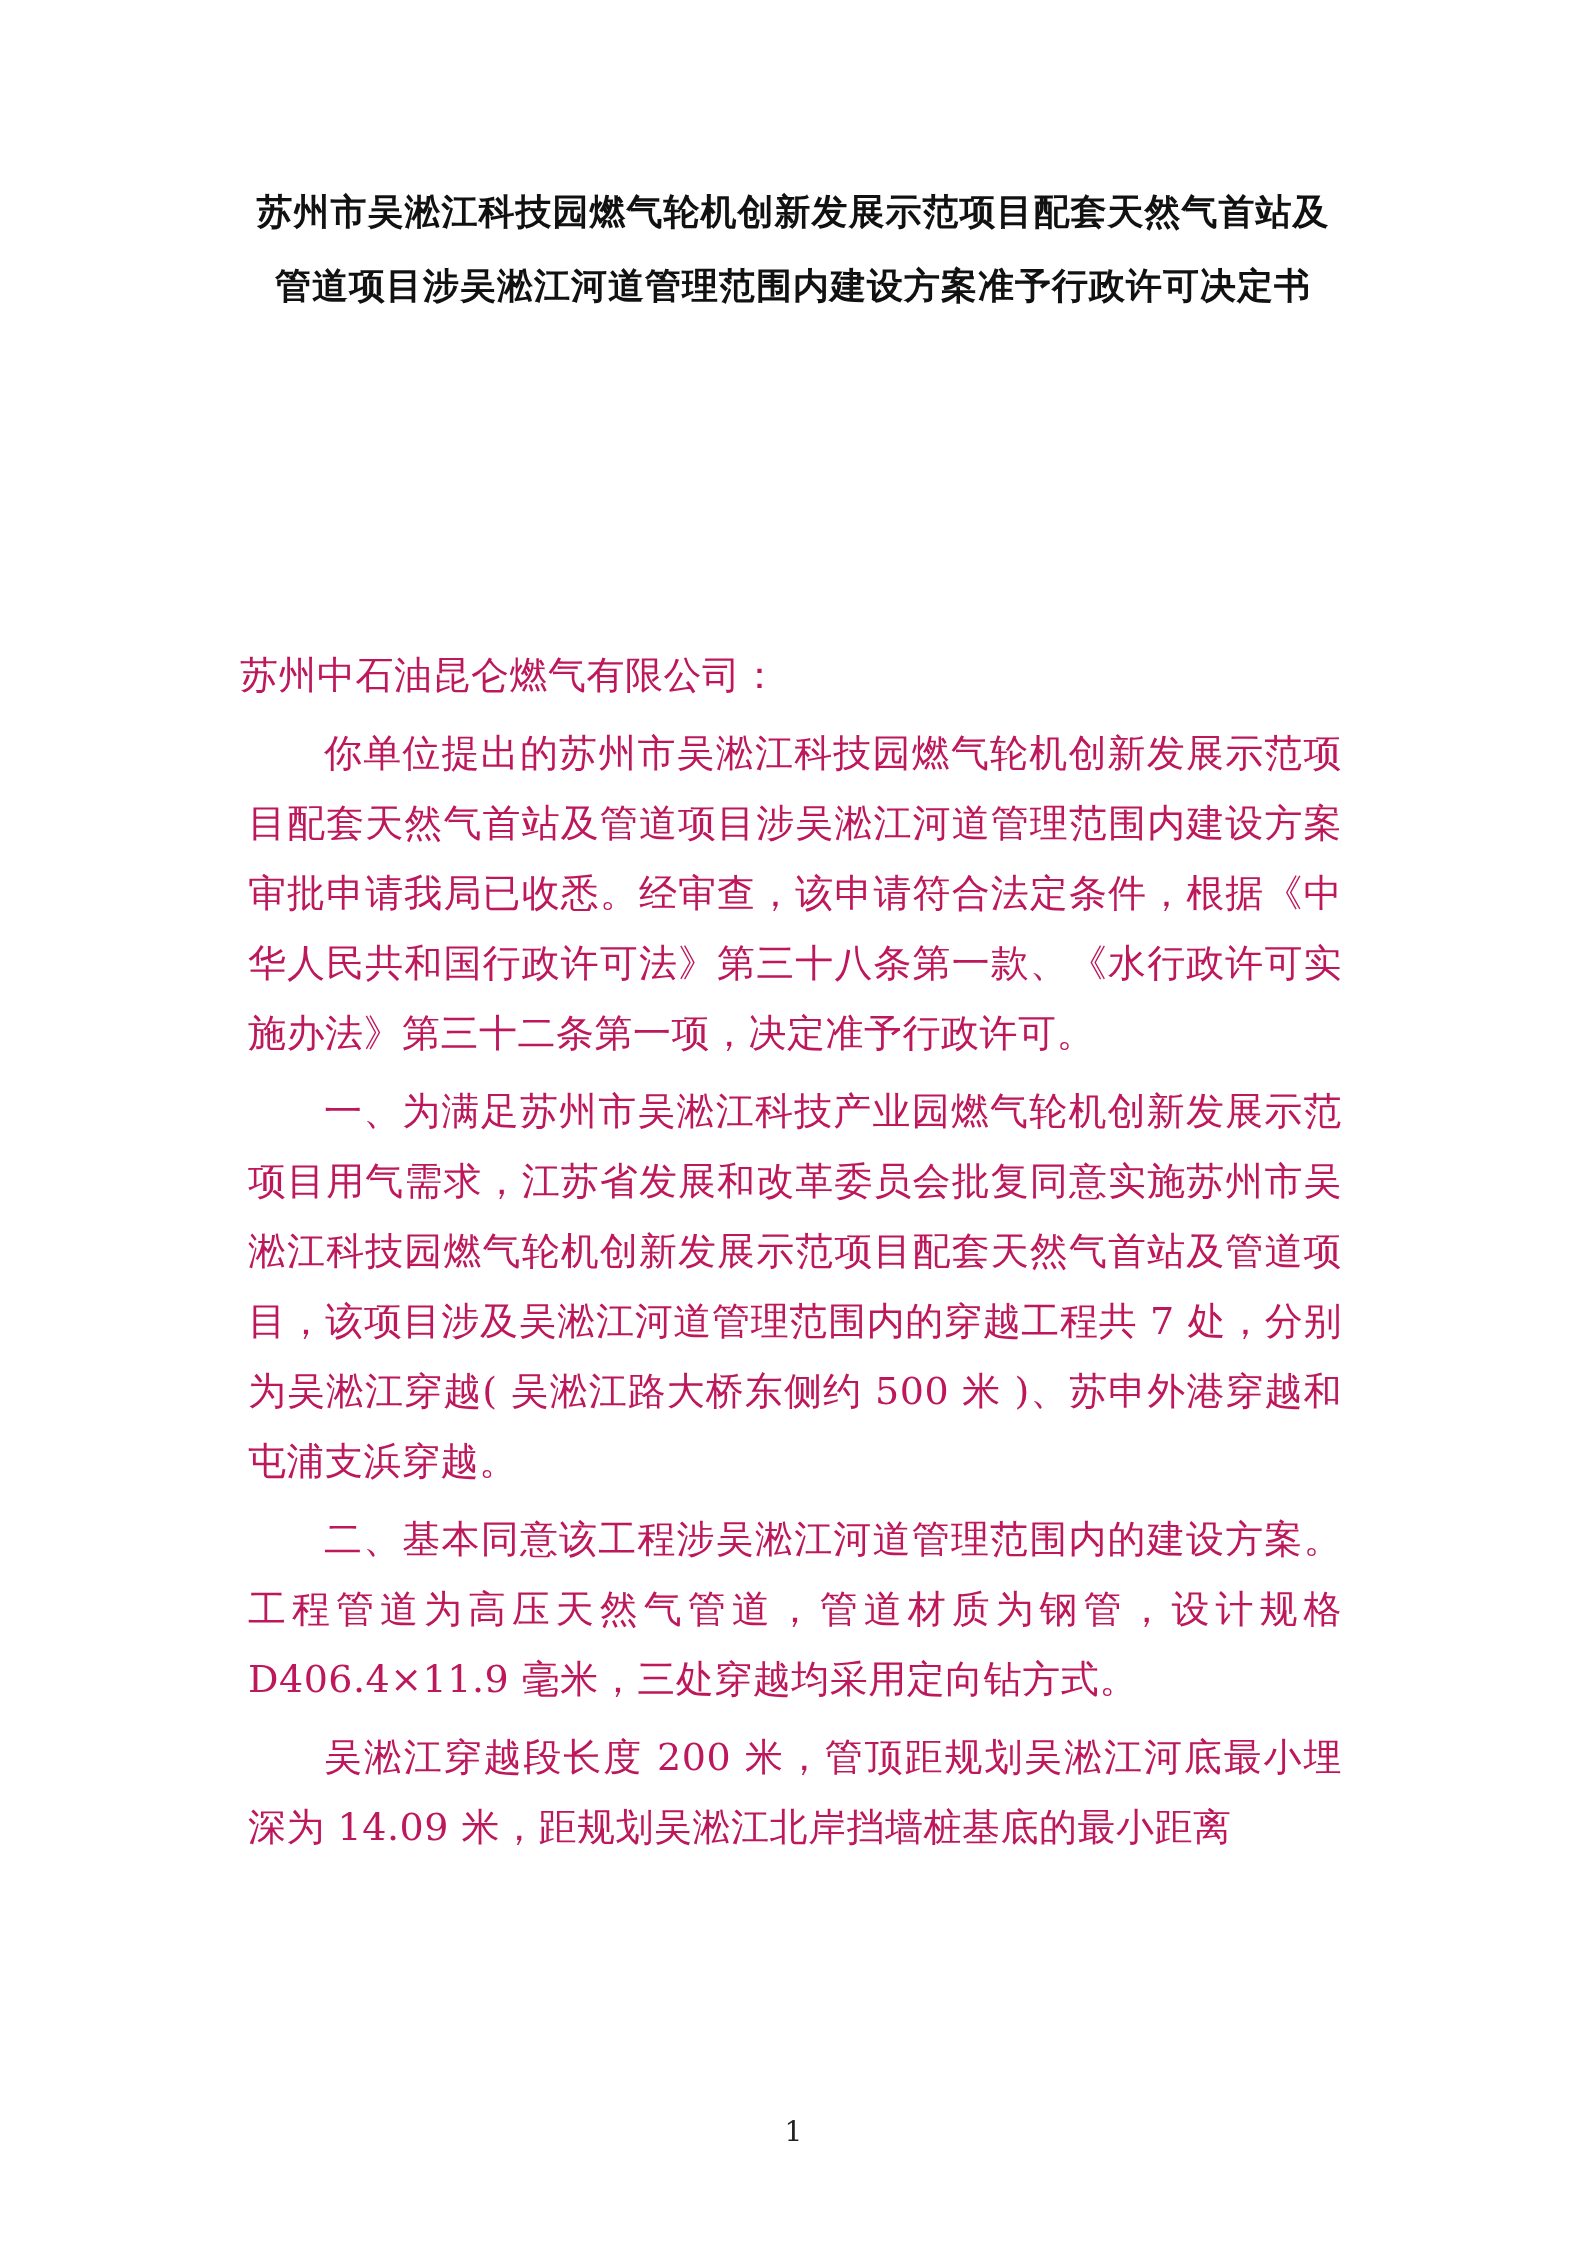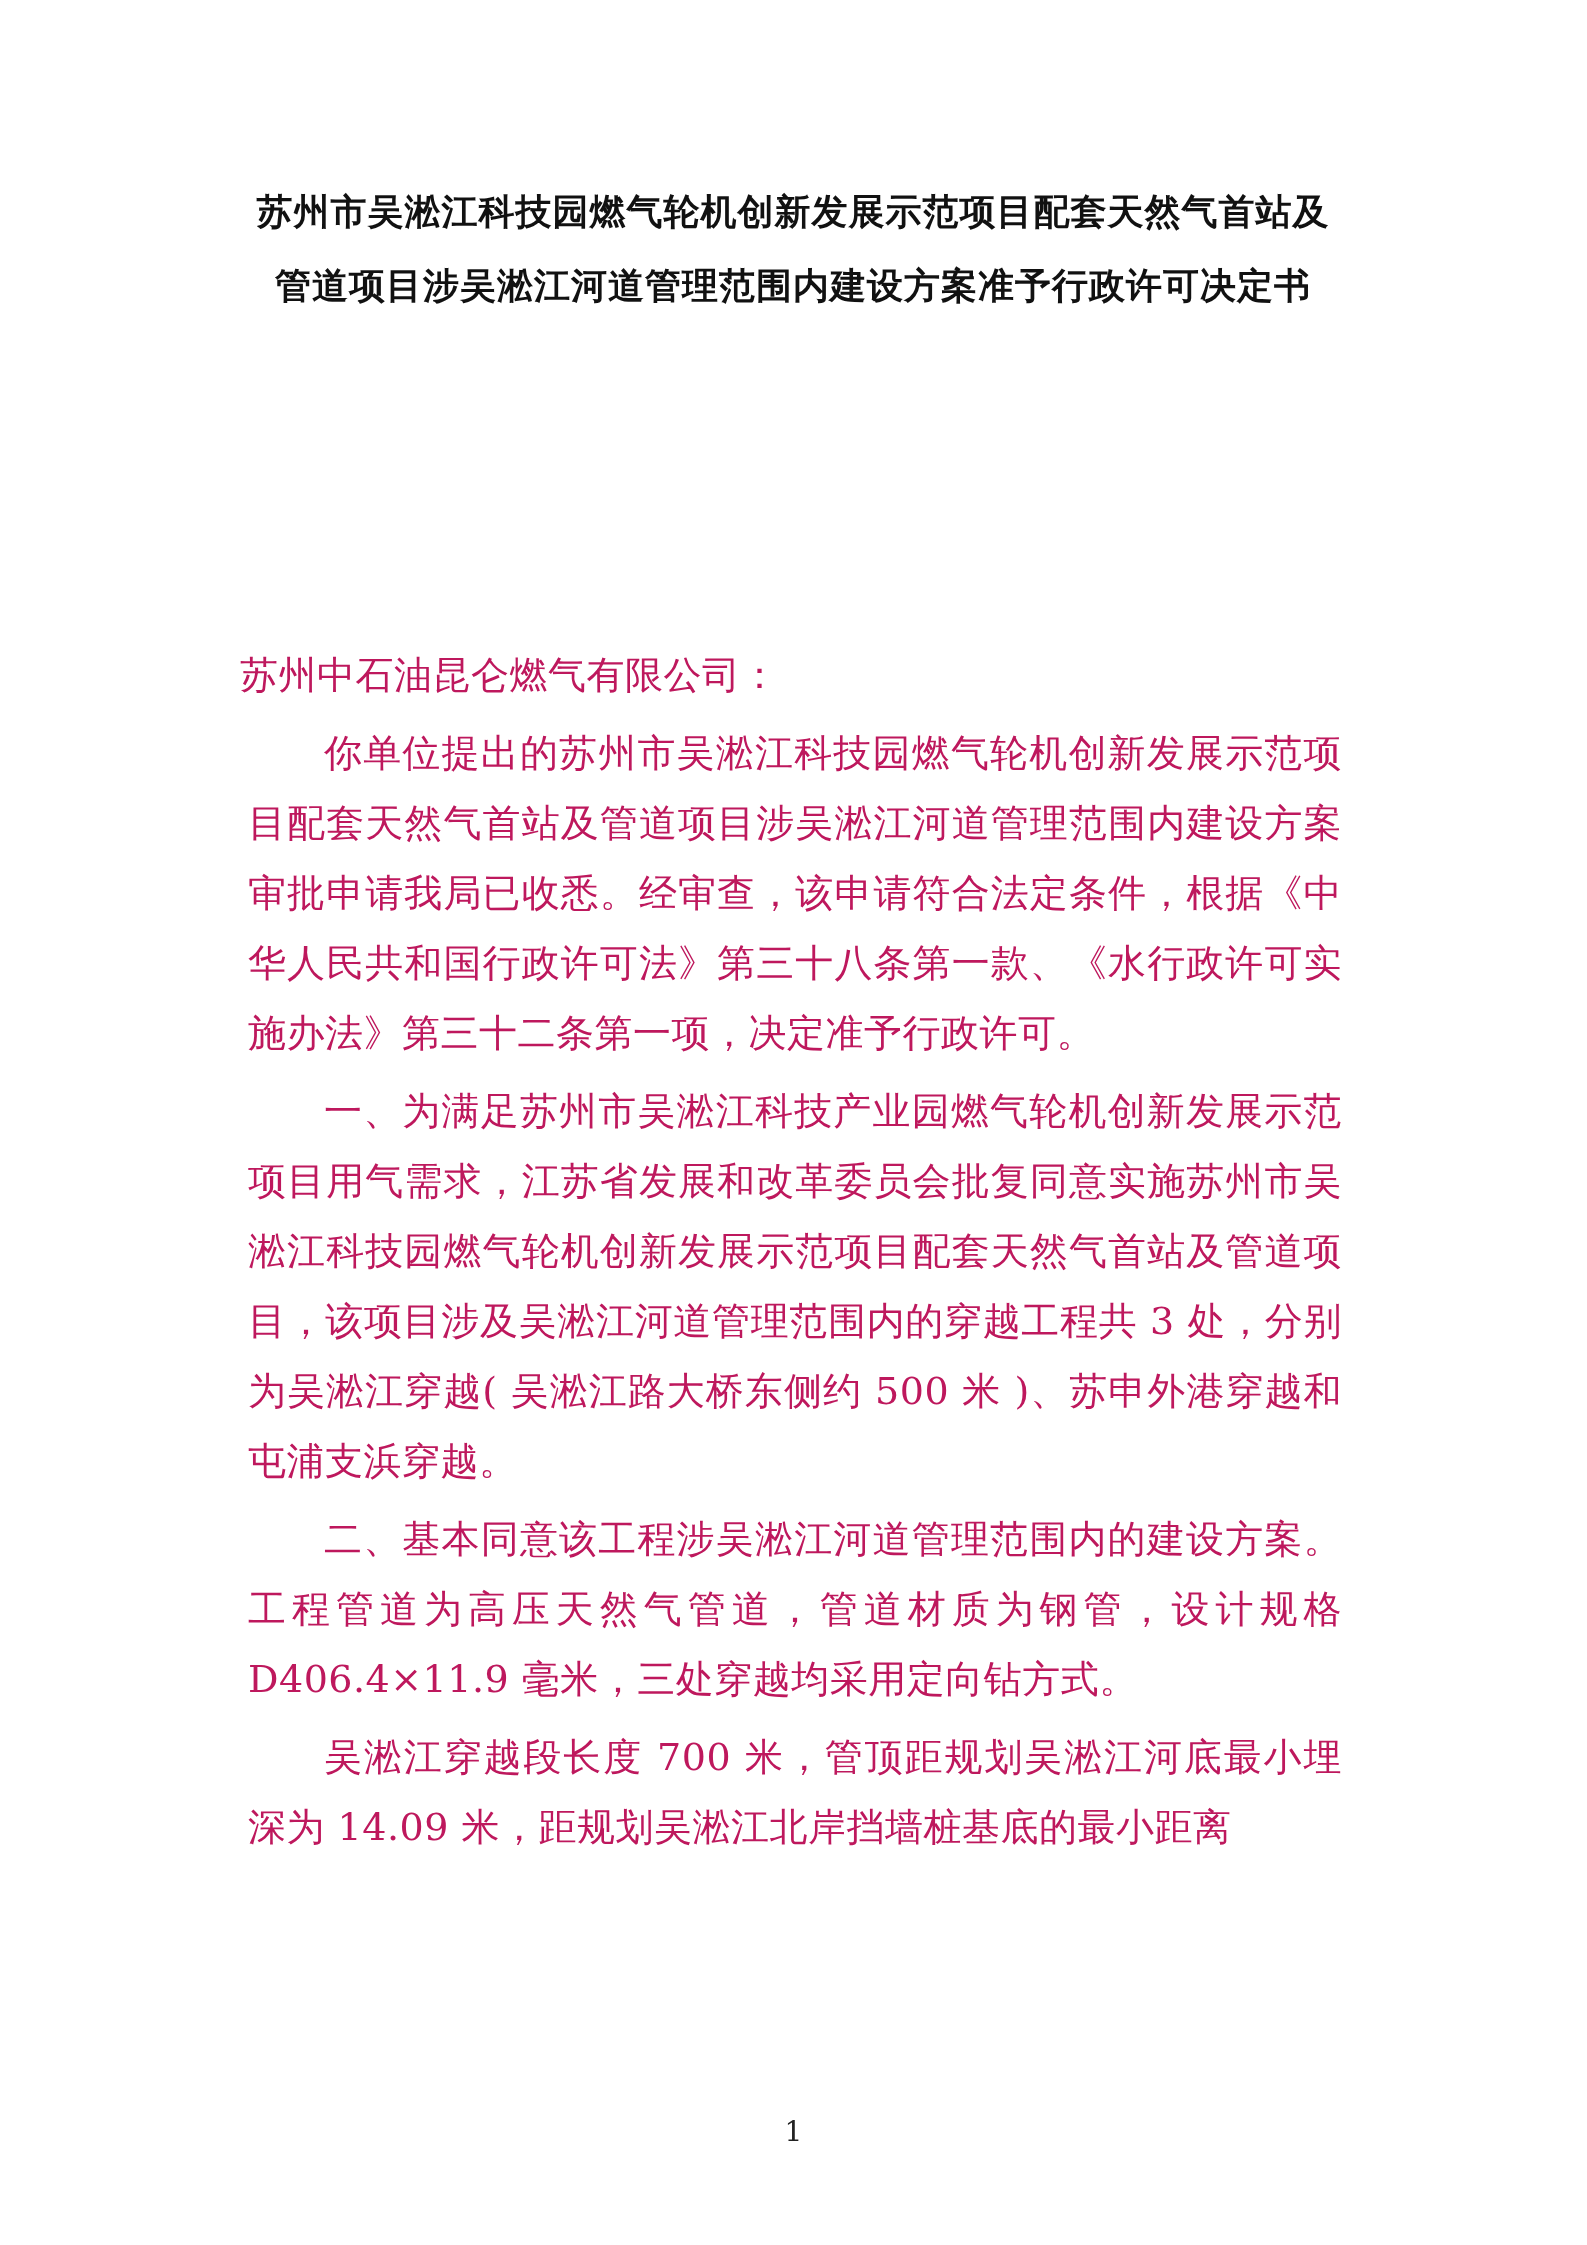--- a/index.html
+++ b/index.html
@@ -75,20 +75,20 @@
 </head>
 <body>
 
 <div class="page">
 
   <div class="doc-title">苏州市吴淞江科技园燃气轮机创新发展示范项目配套天然气首站及管道项目涉吴淞江河道管理范围内建设方案准予行政许可决定书</div>
 
   <div class="body-block">
     <p class="salutation">苏州中石油昆仑燃气有限公司：</p>
     <p class="para">你单位提出的苏州市吴淞江科技园燃气轮机创新发展示范项目配套天然气首站及管道项目涉吴淞江河道管理范围内建设方案审批申请我局已收悉。经审查，该申请符合法定条件，根据《中华人民共和国行政许可法》第三十八条第一款、《水行政许可实施办法》第三十二条第一项，决定准予行政许可。</p>
-    <p class="para">一、为满足苏州市吴淞江科技产业园燃气轮机创新发展示范项目用气需求，江苏省发展和改革委员会批复同意实施苏州市吴淞江科技园燃气轮机创新发展示范项目配套天然气首站及管道项目，该项目涉及吴淞江河道管理范围内的穿越工程共 3 处，分别为吴淞江穿越( 吴淞江路大桥东侧约 500 米 )、苏申外港穿越和屯浦支浜穿越。</p>
+    <p class="para">一、为满足苏州市吴淞江科技产业园燃气轮机创新发展示范项目用气需求，江苏省发展和改革委员会批复同意实施苏州市吴淞江科技园燃气轮机创新发展示范项目配套天然气首站及管道项目，该项目涉及吴淞江河道管理范围内的穿越工程共 7 处，分别为吴淞江穿越( 吴淞江路大桥东侧约 500 米 )、苏申外港穿越和屯浦支浜穿越。</p>
     <p class="para">二、基本同意该工程涉吴淞江河道管理范围内的建设方案。工程管道为高压天然气管道，管道材质为钢管，设计规格 D406.4×11.9 毫米，三处穿越均采用定向钻方式。</p>
-    <p class="para lastjustify">吴淞江穿越段长度 700 米，管顶距规划吴淞江河底最小埋深为 14.09 米，距规划吴淞江北岸挡墙桩基底的最小距离</p>
+    <p class="para lastjustify">吴淞江穿越段长度 200 米，管顶距规划吴淞江河底最小埋深为 14.09 米，距规划吴淞江北岸挡墙桩基底的最小距离</p>
   </div>
 
   <div class="page-number">1</div>
 
 </div>
 
 </body></html>

